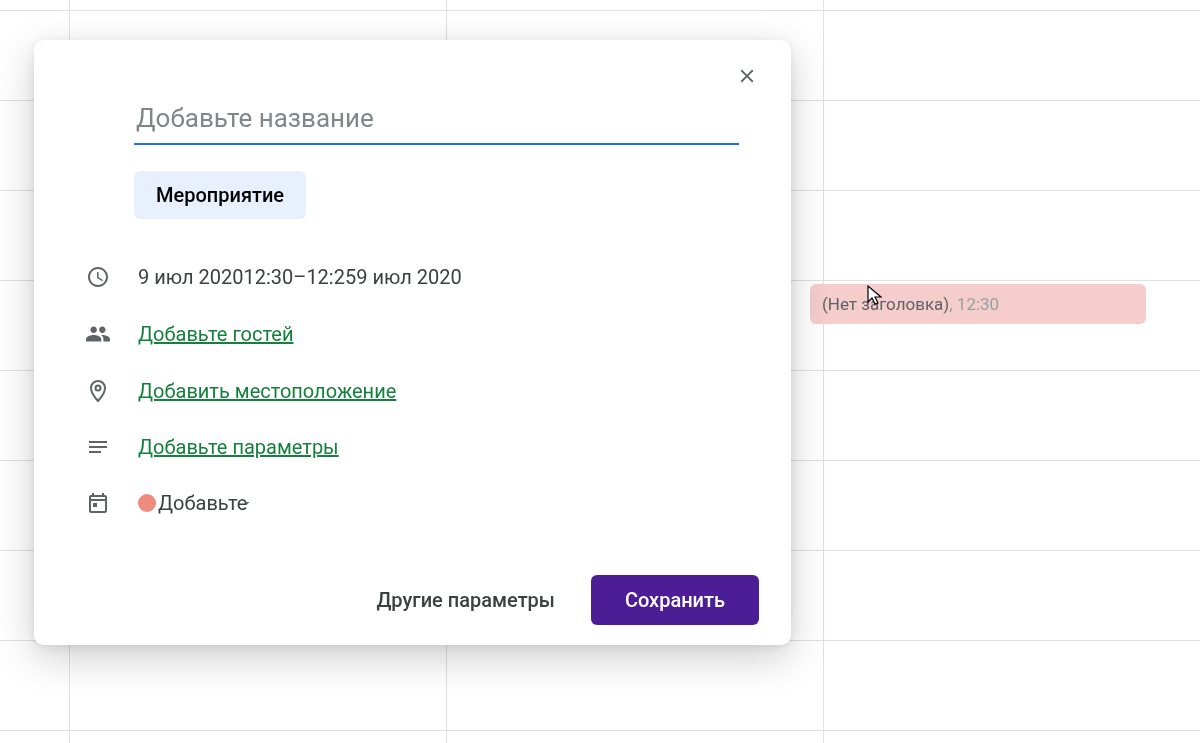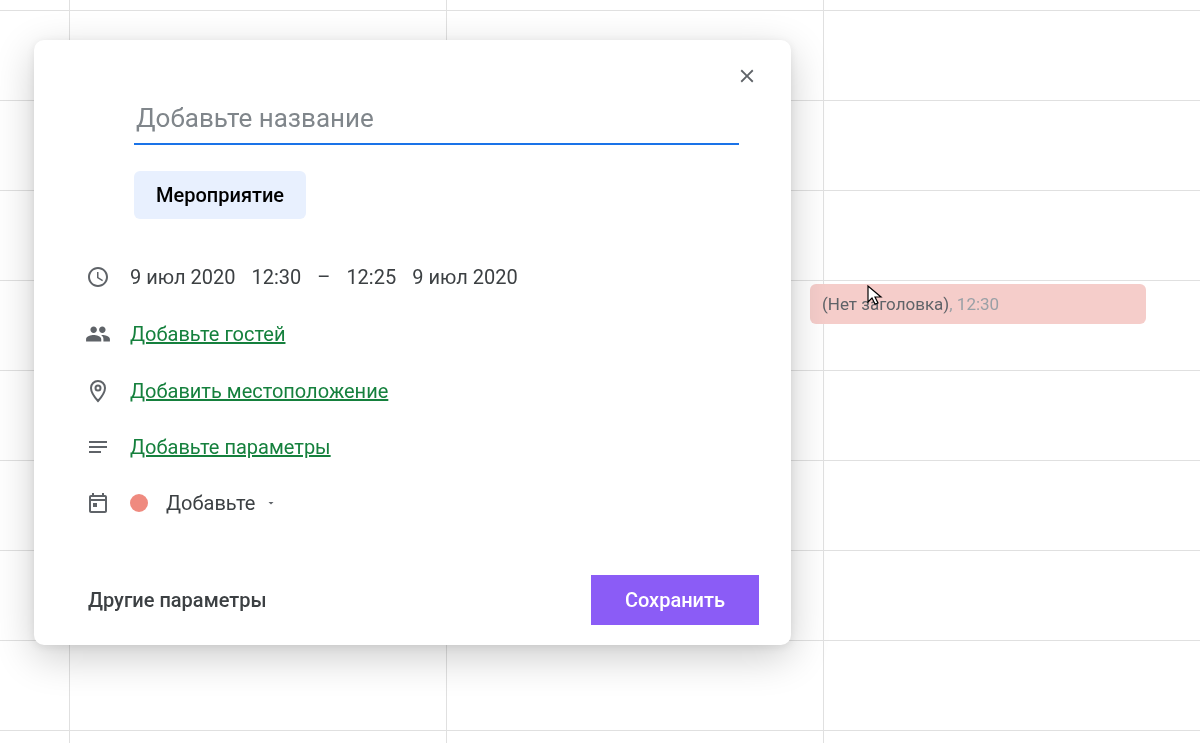--- a/index.html
+++ b/index.html
@@ -125,24 +125,23 @@
       color: #3c4043;
     }
     .row .icon {
       width: 48px;
       display: flex;
       justify-content: center;
       color: #5f6368;
       flex-shrink: 0;
     }
     .row .content {
-      margin-left: 8px;
-      display: flex;
-      align-items: center;
-      gap: 16px;
+      margin-left: 16px;
+      display: flex;
+      align-items: center;
     }
     .row.first { margin-top: 46px; }
     .placeholder { color: #15803d; cursor: pointer; text-decoration: underline; }
 
     .date { color: #3c4043; cursor: pointer; }
     .time { color: #3c4043; cursor: pointer; }
     .dash { color: #3c4043; }
 
     .color-dot {
       width: 18px; height: 18px; border-radius: 50%;
@@ -150,38 +149,38 @@
       margin-right: 2px;
     }
     .calendar-name { color: #3c4043; }
     .dd-arrow {
       color: #5f6368;
       margin-left: -6px;
     }
 
     .footer {
       display: flex;
-      justify-content: space-between;
+      justify-content: flex-end;
       gap: 22px;
       margin-top: 60px;
       align-items: center;
     }
     .more-btn {
       font-size: 20px;
       color: #3c4043;
       cursor: pointer;
       padding: 10px 14px;
       font-weight: 500;
     }
     .save-btn {
-      background: #8b5cf6;
+      background: #4c1d95;
       color: #fff;
       font-size: 20px;
       padding: 13px 34px;
-      border-radius: 0;
+      border-radius: 6px;
       cursor: pointer;
       font-weight: 500;
     }
     svg { display: block; }
   </style>
 </head>
 <body>
 
 <div class="calendar-grid">
   <div class="col" style="flex:0 0 70px;"></div>

